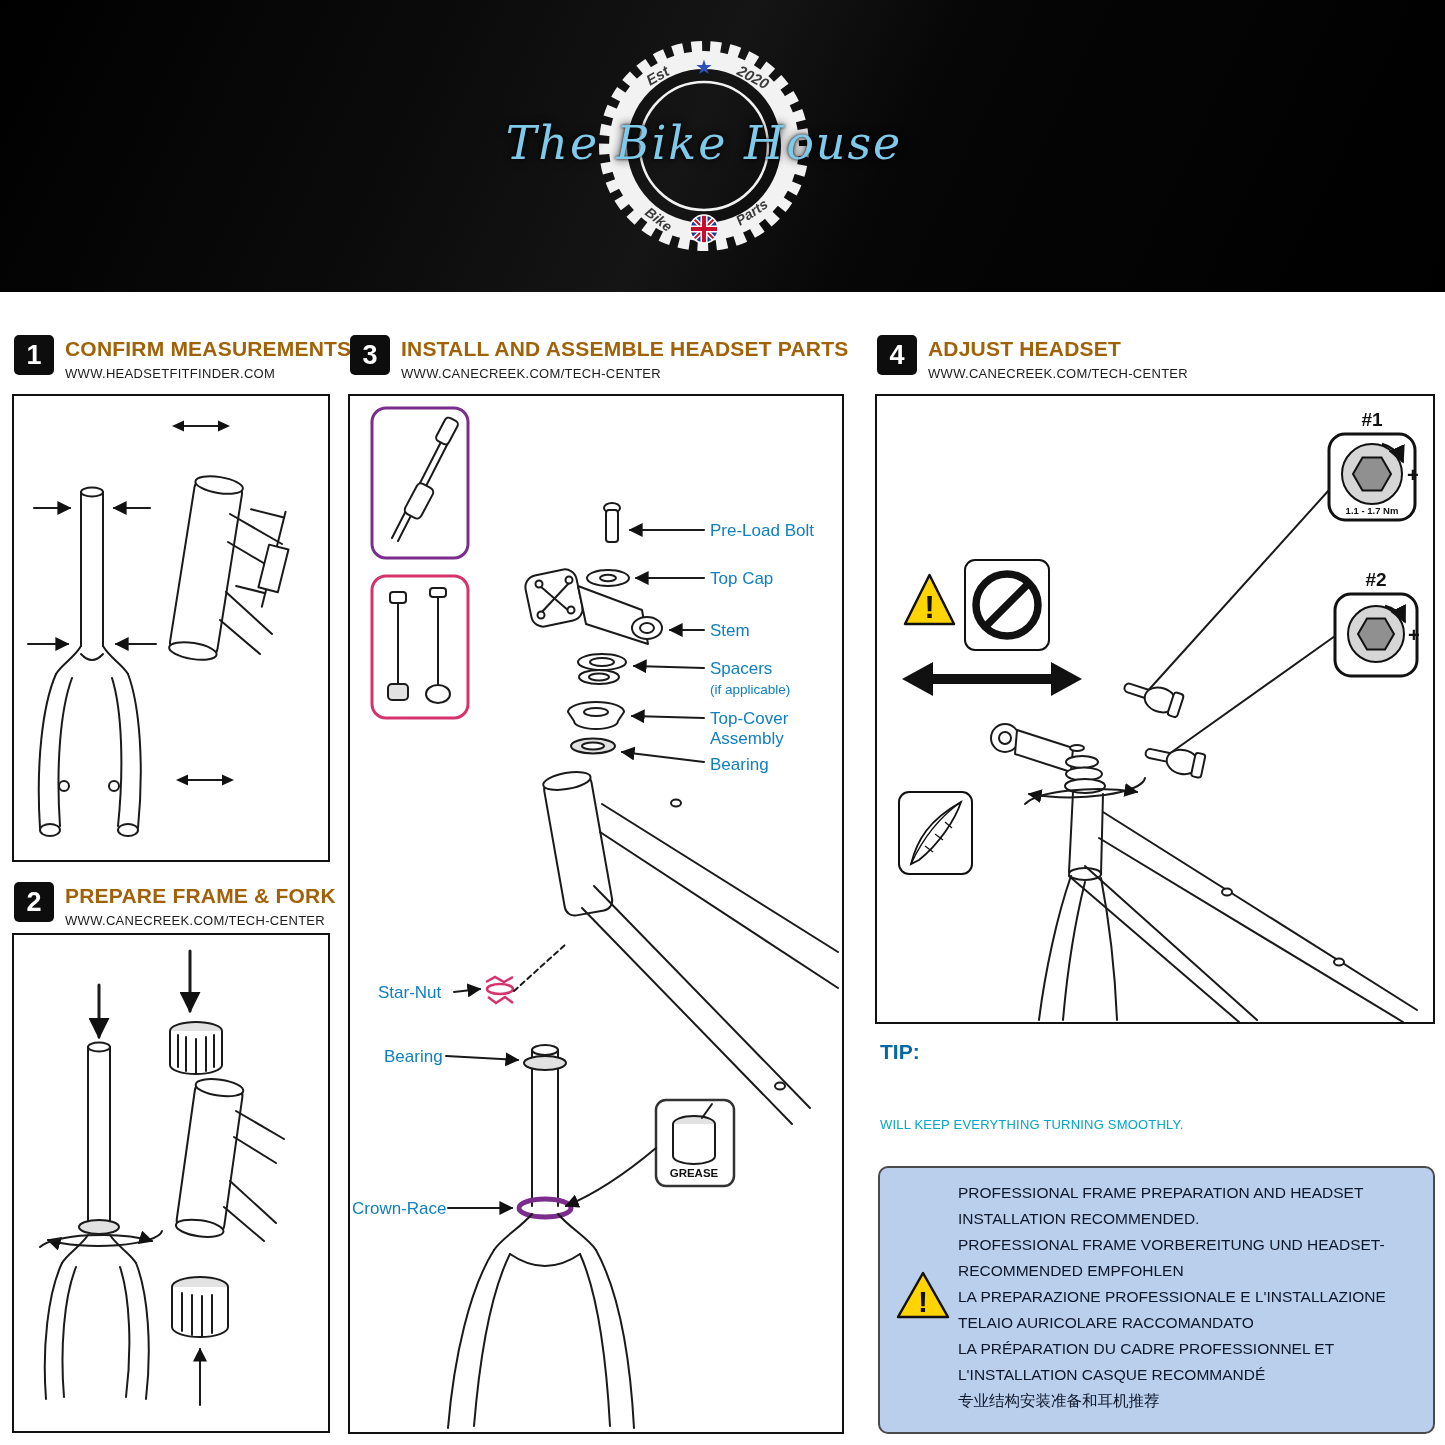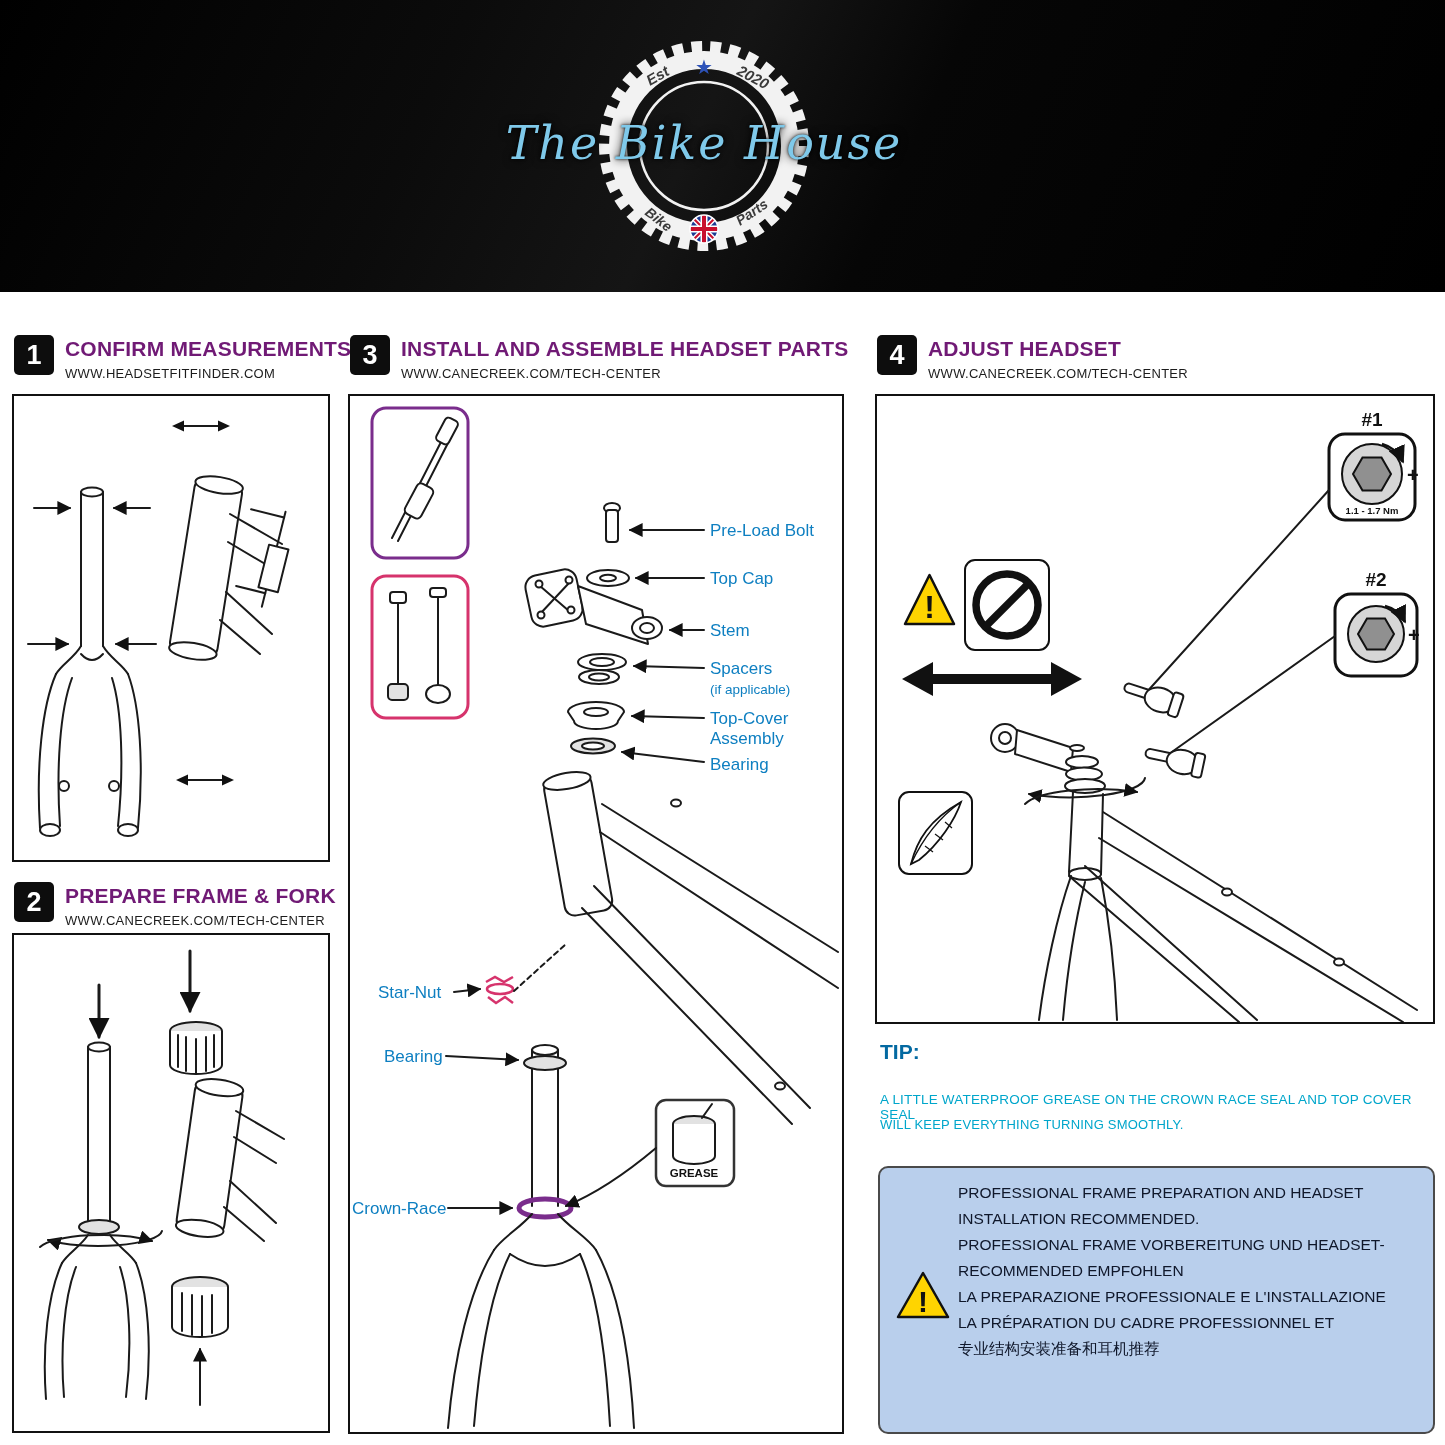--- a/index.html
+++ b/index.html
@@ -13,21 +13,21 @@
   .logo-wrap { position:absolute; left:704px; top:0; transform:translateX(-50%); }
   .brand { position:absolute; left:704px; top:116px; transform:translateX(-50%);
            white-space:nowrap; font-family:"DejaVu Serif", serif; font-style:italic; font-weight:normal;
            font-size:46px; letter-spacing:2px; color:#7fc9ea;
            text-shadow:0 0 10px rgba(0,0,0,.95), 0 0 3px rgba(0,0,0,.9); z-index:3; }
 
   
   .step { position:absolute; display:flex; align-items:flex-start; gap:11px; }
   .badge { width:40px; height:40px; background:#0d0d0d; color:#fff; font-weight:bold; font-size:27px;
            display:flex; align-items:center; justify-content:center; border-radius:5px; flex:0 0 auto; }
-  .step-title { font-size:21px; font-weight:bold; color:#701a75; margin-top:2px; letter-spacing:.2px; }
+  .step-title { font-size:21px; font-weight:bold; color:#a16207; margin-top:2px; letter-spacing:.2px; }
   .step-url { font-size:13px; color:#1c1c1c; margin-top:5px; letter-spacing:.3px; }
 
   
   .panel { position:absolute; border:2px solid #111; background:#fff; }
   .panel svg { display:block; width:100%; height:100%; }
   svg text { font-family:"Liberation Sans", sans-serif; }
   .ln  { fill:none; stroke:#1a1a1a; stroke-width:2; stroke-linecap:round; stroke-linejoin:round; }
   .lnw { fill:#fff; stroke:#1a1a1a; stroke-width:2; stroke-linejoin:round; }
   .lng { fill:#e2e2e2; stroke:#1a1a1a; stroke-width:2; stroke-linejoin:round; }
   .lbl { fill:#0e7fc1; font-size:17px; }
@@ -463,34 +463,35 @@
       </g>
       <g transform="translate(306,364) rotate(12)">
         <rect x="-38" y="-4" width="28" height="9" rx="4.5" class="lnw"></rect>
         <ellipse cx="0" cy="2" rx="16" ry="12" class="lnw"></ellipse>
         <rect x="11" y="-10" width="10" height="24" rx="3" class="lnw"></rect>
       </g>
     </svg>
   </div>
 
   <div class="tip-heading">TIP:</div>
-  <div class="tip-line1">A LITTLE WATERPROOF GREASE ON THE CROWN RACE SEAL AND TOP COVER SEAL</div>
   <div class="tip-line2">WILL KEEP EVERYTHING TURNING SMOOTHLY.</div>
 
   <div class="notice">
     <div class="notice-tri">
       <svg width="54" height="50" viewBox="0 0 54 50">
         <polygon points="27,3 2,47 52,47" fill="#ffd400" stroke="#111" stroke-width="2.5" stroke-linejoin="round"></polygon>
         <text x="27" y="42" text-anchor="middle" font-size="30" font-weight="bold" fill="#111">!</text>
       </svg>
     </div>
     <div class="notice-text">
       <div class="notice-line">PROFESSIONAL FRAME PREPARATION AND HEADSET</div>
       <div class="notice-line">INSTALLATION RECOMMENDED.</div>
       <div class="notice-line">PROFESSIONAL FRAME VORBEREITUNG UND HEADSET-</div>
       <div class="notice-line">RECOMMENDED EMPFOHLEN</div>
       <div class="notice-line">LA PREPARAZIONE PROFESSIONALE E L'INSTALLAZIONE</div>
+      <div class="notice-line">TELAIO AURICOLARE RACCOMANDATO</div>
       <div class="notice-line">LA PRÉPARATION DU CADRE PROFESSIONNEL ET</div>
+      <div class="notice-line">L'INSTALLATION CASQUE RECOMMANDÉ</div>
       <div class="notice-line">专业结构安装准备和耳机推荐</div>
     </div>
   </div>
 
 </div>
 
 </body></html>

